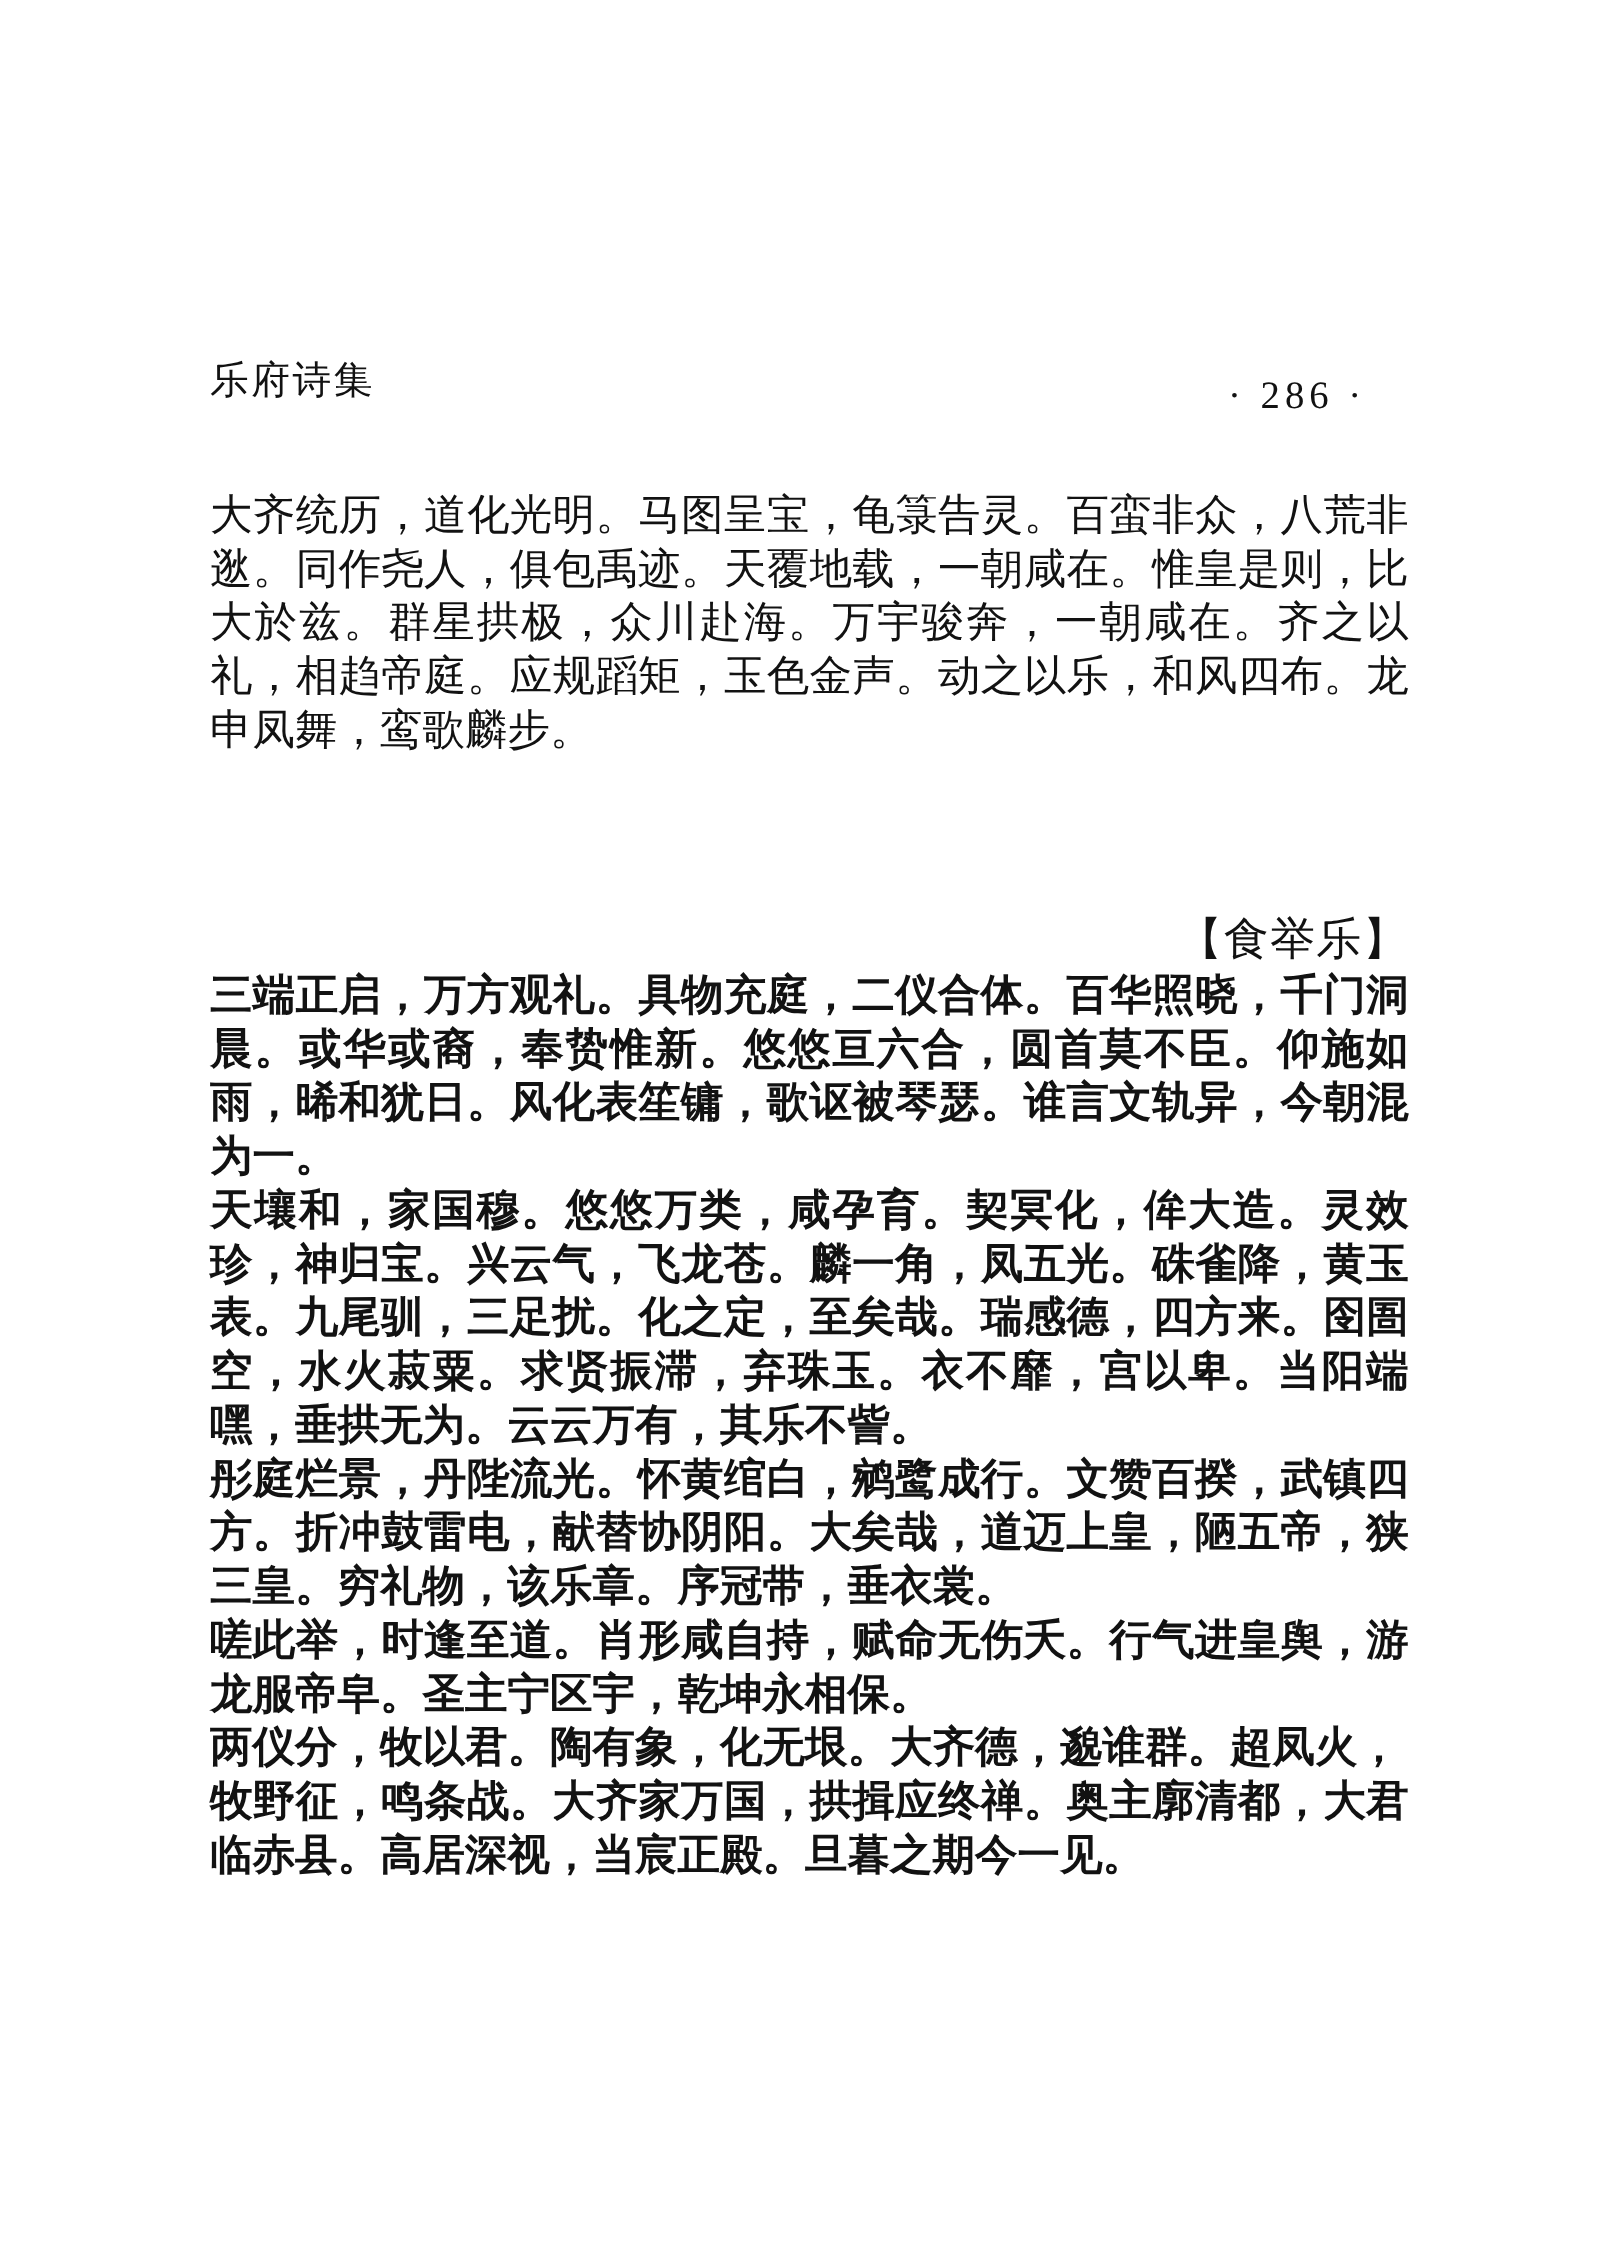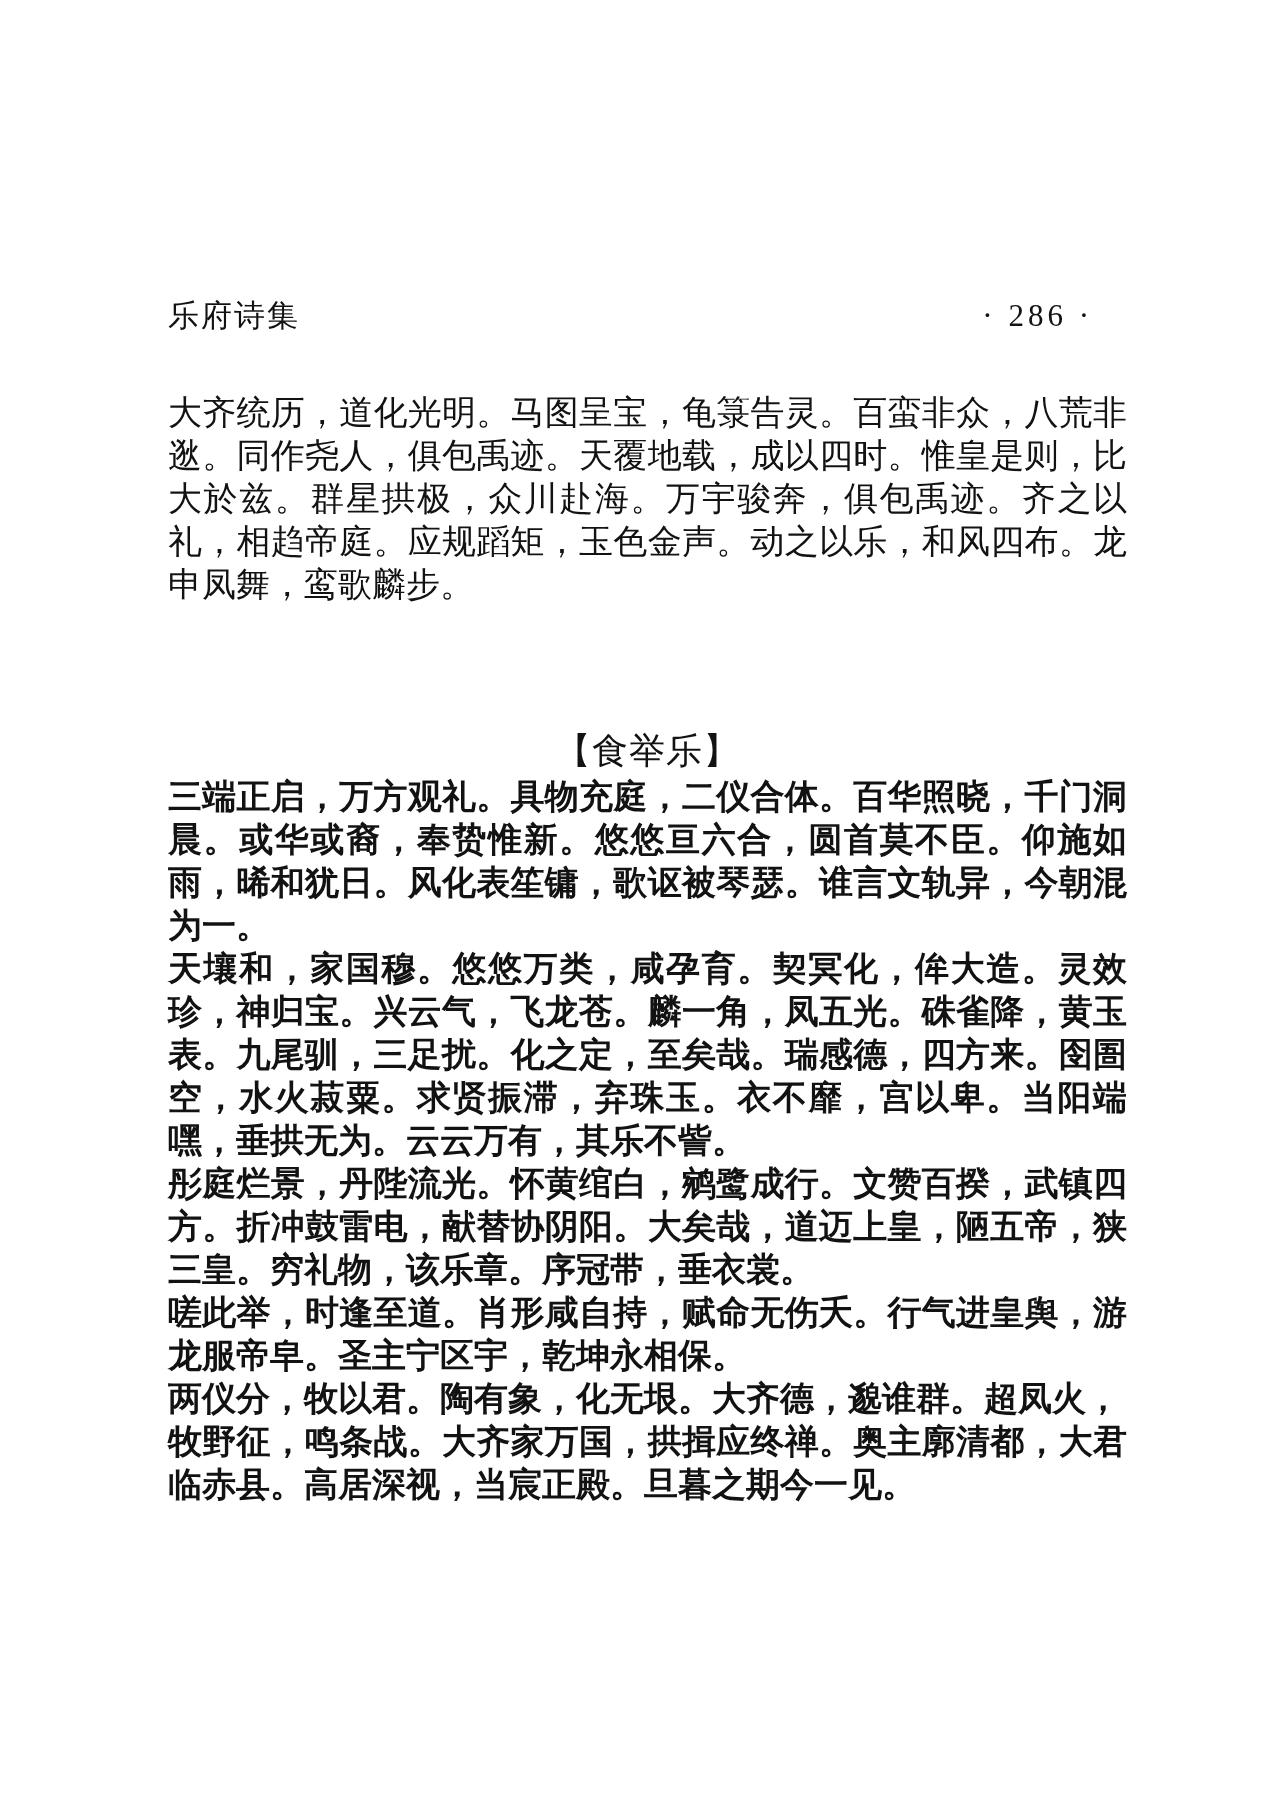--- a/index.html
+++ b/index.html
@@ -14,21 +14,21 @@
     background: #ffffff;
     box-sizing: border-box;
     padding: 270px 156px 0 168px;
     font-family: "Liberation Serif", "DejaVu Serif", serif;
     color: #121212;
     overflow: hidden;
   }
   .running-header {
     display: flex;
     justify-content: space-between;
-    align-items: flex-end;
+    align-items: center;
     font-size: 31px;
     line-height: 43px;
     white-space: nowrap;
   }
   .book-title {
     letter-spacing: 2px;
   }
   .page-number {
     margin-right: 34px;
     letter-spacing: 4px;
@@ -44,21 +44,21 @@
     padding: 0;
     text-align: justify;
     text-align-last: left;
     text-justify: inter-ideograph;
     word-break: break-all;
     overflow-wrap: break-word;
   }
   .section-title {
     margin: 121px 0 0 0;
     padding: 0;
-    text-align: center;
+    text-align: right;
     font-size: 36px;
     font-weight: normal;
     line-height: 48px;
     letter-spacing: 1px;
   }
   .stanzas {
     font-weight: bold;
   }
 </style>
 </head>
@@ -66,21 +66,21 @@
 
 <div class="page">
 
   <div class="running-header">
     <span class="book-title">乐府诗集</span>
     <span class="page-number">· 286 ·</span>
   </div>
 
   <div class="body-text">
 
-    <p class="para">大齐统历，道化光明。马图呈宝，龟箓告灵。百蛮非众，八荒非逖。同作尧人，俱包禹迹。天覆地载，成以四时。惟皇是则，比大於兹。群星拱极，众川赴海。万宇骏奔，俱包禹迹。齐之以礼，相趋帝庭。应规蹈矩，玉色金声。动之以乐，和风四布。龙申凤舞，鸾歌麟步。</p>
+    <p class="para">大齐统历，道化光明。马图呈宝，龟箓告灵。百蛮非众，八荒非逖。同作尧人，俱包禹迹。天覆地载，一朝咸在。惟皇是则，比大於兹。群星拱极，众川赴海。万宇骏奔，一朝咸在。齐之以礼，相趋帝庭。应规蹈矩，玉色金声。动之以乐，和风四布。龙申凤舞，鸾歌麟步。</p>
 
     <h2 class="section-title">【食举乐】</h2>
 
     <div class="stanzas">
       <p class="para">三端正启，万方观礼。具物充庭，二仪合体。百华照晓，千门洞晨。或华或裔，奉贽惟新。悠悠亘六合，圆首莫不臣。仰施如雨，晞和犹日。风化表笙镛，歌讴被琴瑟。谁言文轨异，今朝混为一。</p>
       <p class="para">天壤和，家国穆。悠悠万类，咸孕育。契冥化，侔大造。灵效珍，神归宝。兴云气，飞龙苍。麟一角，凤五光。硃雀降，黄玉表。九尾驯，三足扰。化之定，至矣哉。瑞感德，四方来。囹圄空，水火菽粟。求贤振滞，弃珠玉。衣不靡，宫以卑。当阳端嘿，垂拱无为。云云万有，其乐不訾。</p>
       <p class="para">彤庭烂景，丹陛流光。怀黄绾白，鹓鹭成行。文赞百揆，武镇四方。折冲鼓雷电，献替协阴阳。大矣哉，道迈上皇，陋五帝，狭三皇。穷礼物，该乐章。序冠带，垂衣裳。</p>
       <p class="para">嗟此举，时逢至道。肖形咸自持，赋命无伤夭。行气进皇舆，游龙服帝皁。圣主宁区宇，乾坤永相保。</p>
       <p class="para">两仪分，牧以君。陶有象，化无垠。大齐德，邈谁群。超凤火，</p>
       <p class="para">牧野征，鸣条战。大齐家万国，拱揖应终禅。奥主廓清都，大君临赤县。高居深视，当宸正殿。旦暮之期今一见。</p>

